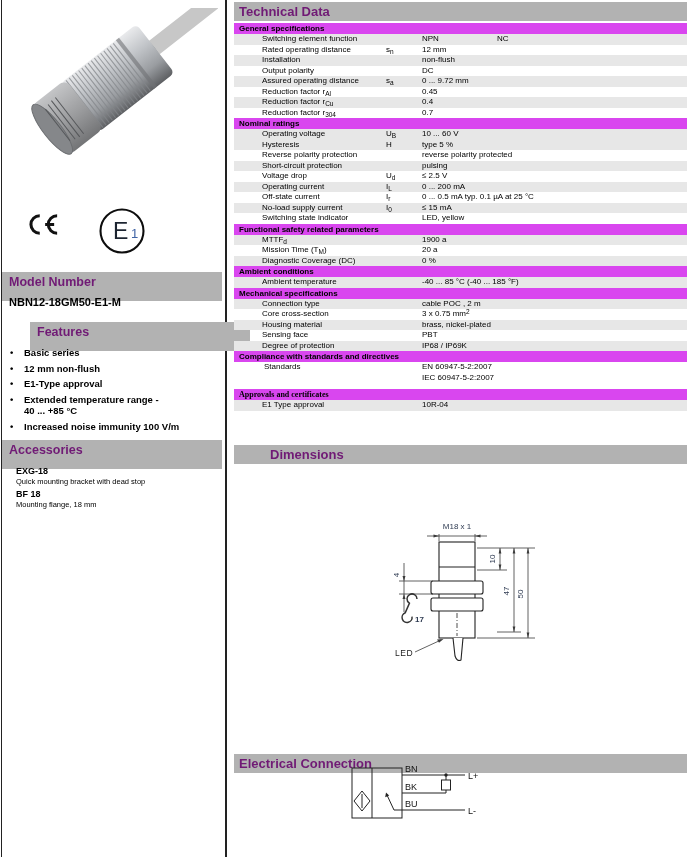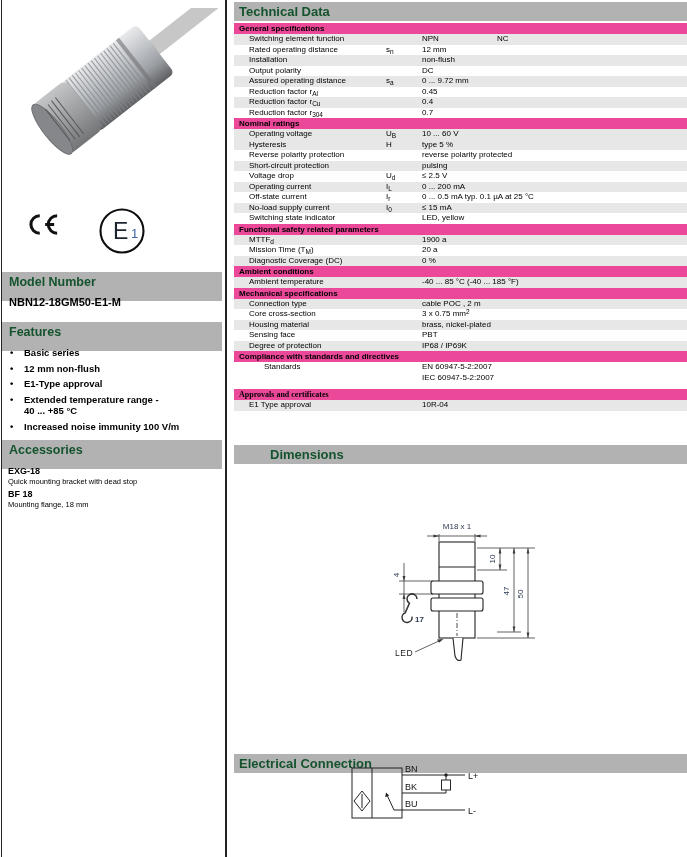--- a/index.html
+++ b/index.html
@@ -1,39 +1,39 @@
 <!DOCTYPE html>
 <html><head>
 <meta charset="utf-8">
 <style>
   html,body{margin:0;padding:0;background:#fff;}
   #page{position:relative;width:687px;height:857px;background:#fff;overflow:hidden;
         font-family:"Liberation Sans","DejaVu Sans",sans-serif;color:#000;}
   .vline{position:absolute;top:0;bottom:0;background:#222;}
-  .bar{position:absolute;background:#b2b2b2;color:#14532d;font-weight:bold;overflow:hidden;}
+  .bar{position:absolute;background:#b2b2b2;color:#701a75;font-weight:bold;overflow:hidden;}
   .bar-left{left:2px;width:220px;height:29px;font-size:12.5px;line-height:20px;padding-left:7px;box-sizing:border-box;}
   .bar-right{left:234px;width:453px;height:19px;font-size:13px;line-height:19px;padding-left:5px;box-sizing:border-box;}
   
   #photo-box{position:absolute;left:8px;top:8px;width:210px;height:188px;overflow:hidden;}
   #model-number{position:absolute;left:9px;top:296px;font-size:11px;font-weight:bold;}
   #features-list{position:absolute;left:8px;top:347px;width:212px;}
   .feature{position:relative;padding-left:16px;margin-bottom:4px;font-size:9.5px;font-weight:bold;
            line-height:11.5px;white-space:pre-line;}
   .feature::before{content:"\2022";position:absolute;left:2px;top:0;}
-  #accessories-list{position:absolute;left:8px;top:464px;width:210px;}
+  #accessories-list{position:absolute;left:16px;top:464px;width:210px;}
   .acc-name{font-size:9px;font-weight:bold;line-height:11px;margin-top:2px;}
   .acc-desc{font-size:7.5px;line-height:9.5px;margin-bottom:2px;}
   
   #tech-table{position:absolute;left:234px;top:23px;width:453px;}
-  .thead{font-weight:bold;font-size:8px;line-height:11px;padding-left:5px;background:#ec4899;}
+  .thead{font-weight:bold;font-size:8px;line-height:11px;padding-left:5px;background:#d946ef;}
   .thead.gap{margin-top:5px;font-family:Liberation Serif, serif;}
   .trow{position:relative;min-height:10.5px;line-height:10.5px;font-size:8px;}
   .trow.stripe{background:#e7e7e7;}
   .trow.tall{min-height:22px;}
-  .tlabel{display:inline-block;padding-left:15px;}
+  .tlabel{display:inline-block;padding-left:28px;}
   .tlabel.ind2{padding-left:30px;text-align:right;}
   .tsym{position:absolute;left:152px;top:0;}
   .tval{position:absolute;left:188px;top:0;}
   .tval2{position:absolute;left:263px;top:0;}
   sub{font-size:6.5px;vertical-align:-1.5px;line-height:0;}
   sup{font-size:6.5px;vertical-align:2.5px;line-height:0;}
   
   #dims-svg{position:absolute;left:375px;top:515px;}
   #elec-svg{position:absolute;left:345px;top:760px;}
   #ce-svg{position:absolute;left:24px;top:212px;}
@@ -112,21 +112,21 @@
 
   <svg id="e1-svg" width="50" height="50" viewBox="0 0 50 50">
     <circle cx="25" cy="25" r="21.5" fill="none" stroke="#0d0d0d" stroke-width="2.1"></circle>
     <text x="16" y="33" font-size="23" fill="#1c2430">E</text>
     <text x="34" y="31.5" font-size="13" fill="#3f63a5">1</text>
   </svg>
 
   <div class="bar bar-left" style="top:272px;">Model Number</div>
   <div id="model-number">NBN12-18GM50-E1-M</div>
 
-  <div class="bar bar-left" style="top:322px;">Features</div>
+  <div class="bar bar-left" style="top:322px;margin-left:28px;">Features</div>
   <div id="features-list">
       <div class="feature">Basic series</div>
       <div class="feature">12 mm non-flush</div>
       <div class="feature">E1-Type approval</div>
       <div class="feature">Extended temperature range -
 40 ... +85 °C</div>
       <div class="feature">Increased noise immunity 100 V/m</div>
     </div>
 
   <div class="bar bar-left" style="top:440px;">Accessories</div>

